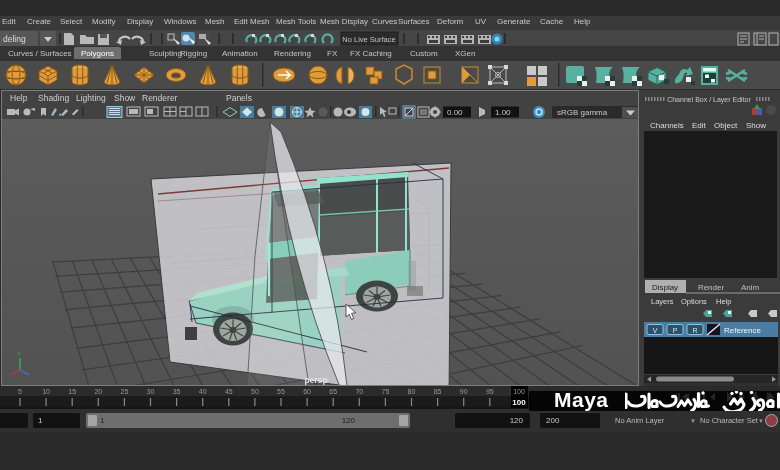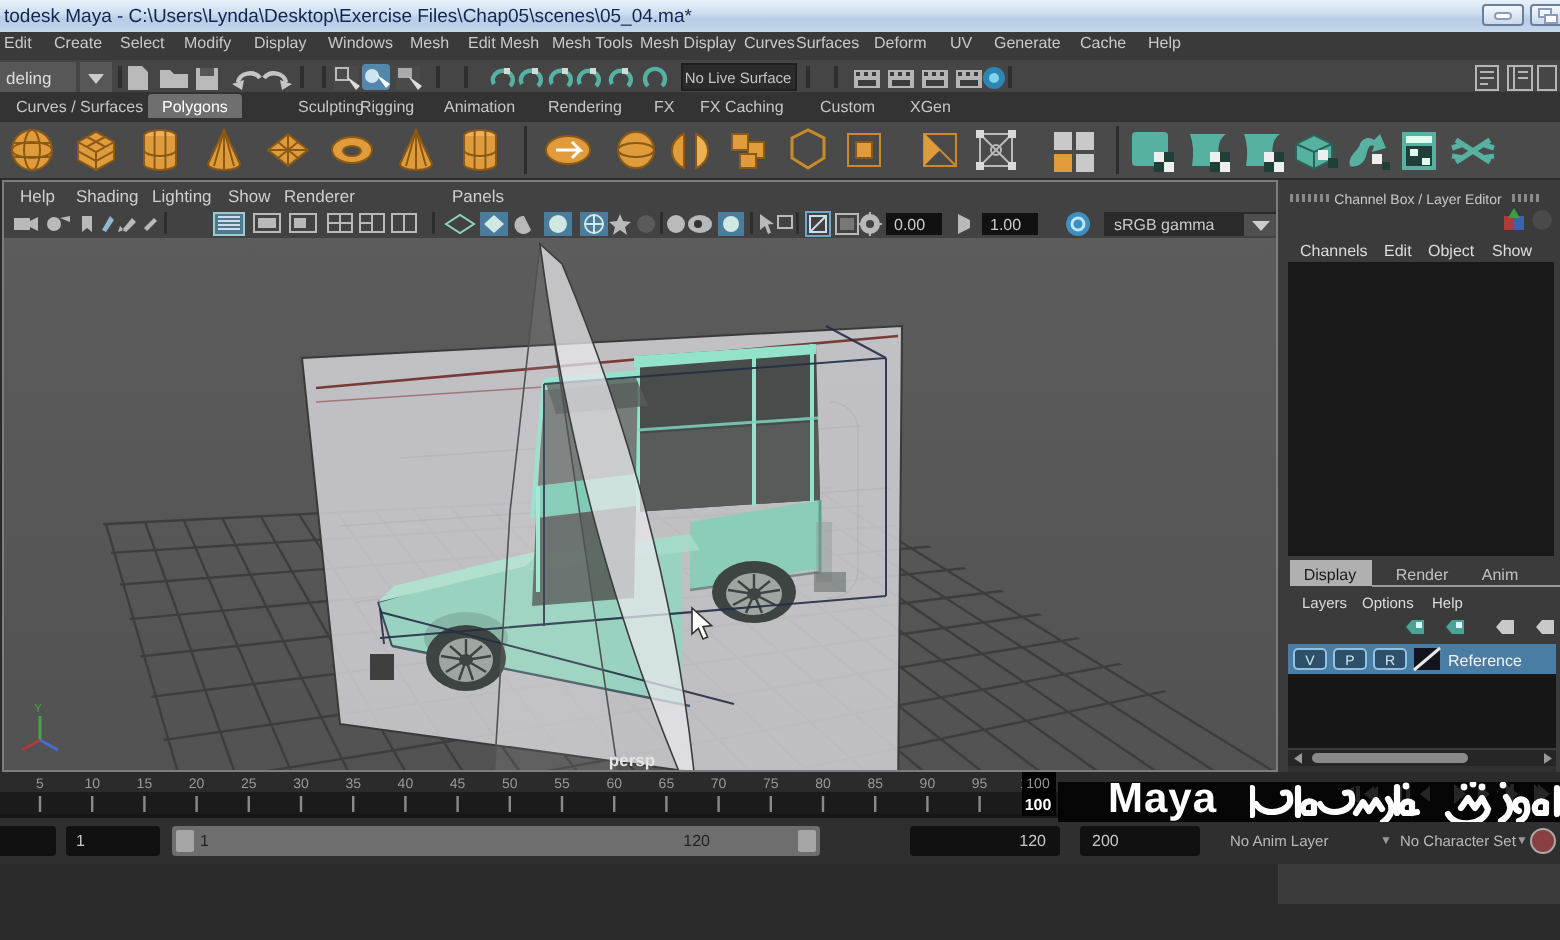--- a/index.html
+++ b/index.html
@@ -20,40 +20,32 @@
 #shelftabs .sel{background:#6f6f6f;color:#fff;padding:2px 7px 1px;top:0;border-radius:2px 2px 0 0;}
 
 #shelf{left:0;top:61px;width:780px;height:29px;background:#4a4a4a;border-bottom:1px solid #2d2d2d;}
 
 #vpanel{left:1px;top:90px;width:638px;height:296px;background:#424242;border:1px solid #7d7d7d;}
 #vpmenus{position:absolute;left:0;top:0;width:636px;height:12px;color:#cfcfcf;font-size:8.5px;}
 #vpmenus span{position:absolute;top:2px;}
 #vptools{position:absolute;left:0;top:13px;width:636px;height:15px;background:#424242;}
 #vp3d{position:absolute;left:0;top:28px;width:768px;height:266px;overflow:hidden;}
 
-#rpanel{left:639px;top:90px;width:141px;height:362px;background:#3b3b3b;color:#84cc16;}
+#rpanel{left:639px;top:90px;width:141px;height:301px;background:#3b3b3b;color:#84cc16;}
 
 #ruler{left:0;top:386px;width:780px;height:23px;background:#2b2b2b;}
 #rangerow{left:0;top:409px;width:780px;height:23px;background:#2f2f2f;}
 
 #banner{left:529px;top:391px;width:251px;height:20px;background:#050505;}
 #wmband{left:0;top:430px;width:780px;height:26px;background:#0c0c0c;}
 #helpline{left:0;top:456px;width:780px;height:14px;background:#313131;color:#dcdcdc;font-size:7.5px;}
 .f{position:absolute;background:#111;border-radius:2px;color:#c9c9c9;font-size:8px;}
 </style></head>
 <body>
 <div id="page">
-  <div id="titlebar" class="abs">
-      <span class="t">todesk Maya - C:\Users\Lynda\Desktop\Exercise Files\Chap05\scenes\05_04.ma*</span>
-    <div class="winbtn" style="left:741px;width:21px;"></div>
-    <div class="winbtn" style="left:765px;width:18px;"></div>
-    <div style="position:absolute;left:747px;top:6px;width:9px;height:4px;background:#fff;border:1px solid #8a9cb8;border-radius:2px;"></div>
-    <div style="position:absolute;left:769px;top:4px;width:7px;height:5px;background:#f2f6fb;border:1px solid #8a9cb8;"></div>
-    <div style="position:absolute;left:772px;top:7px;width:7px;height:5px;background:#fff;border:1px solid #8a9cb8;"></div>
-  </div>
   <div id="menubar" class="abs">
     <span style="left:2px;">Edit</span>
       <span style="left:27px;">Create</span>
       <span style="left:60px;">Select</span>
       <span style="left:92px;">Modify</span>
       <span style="left:127px;">Display</span>
       <span style="left:164px;">Windows</span>
       <span style="left:205px;">Mesh</span>
       <span style="left:234px;">Edit Mesh</span>
       <span style="left:276px;">Mesh Tools</span>

